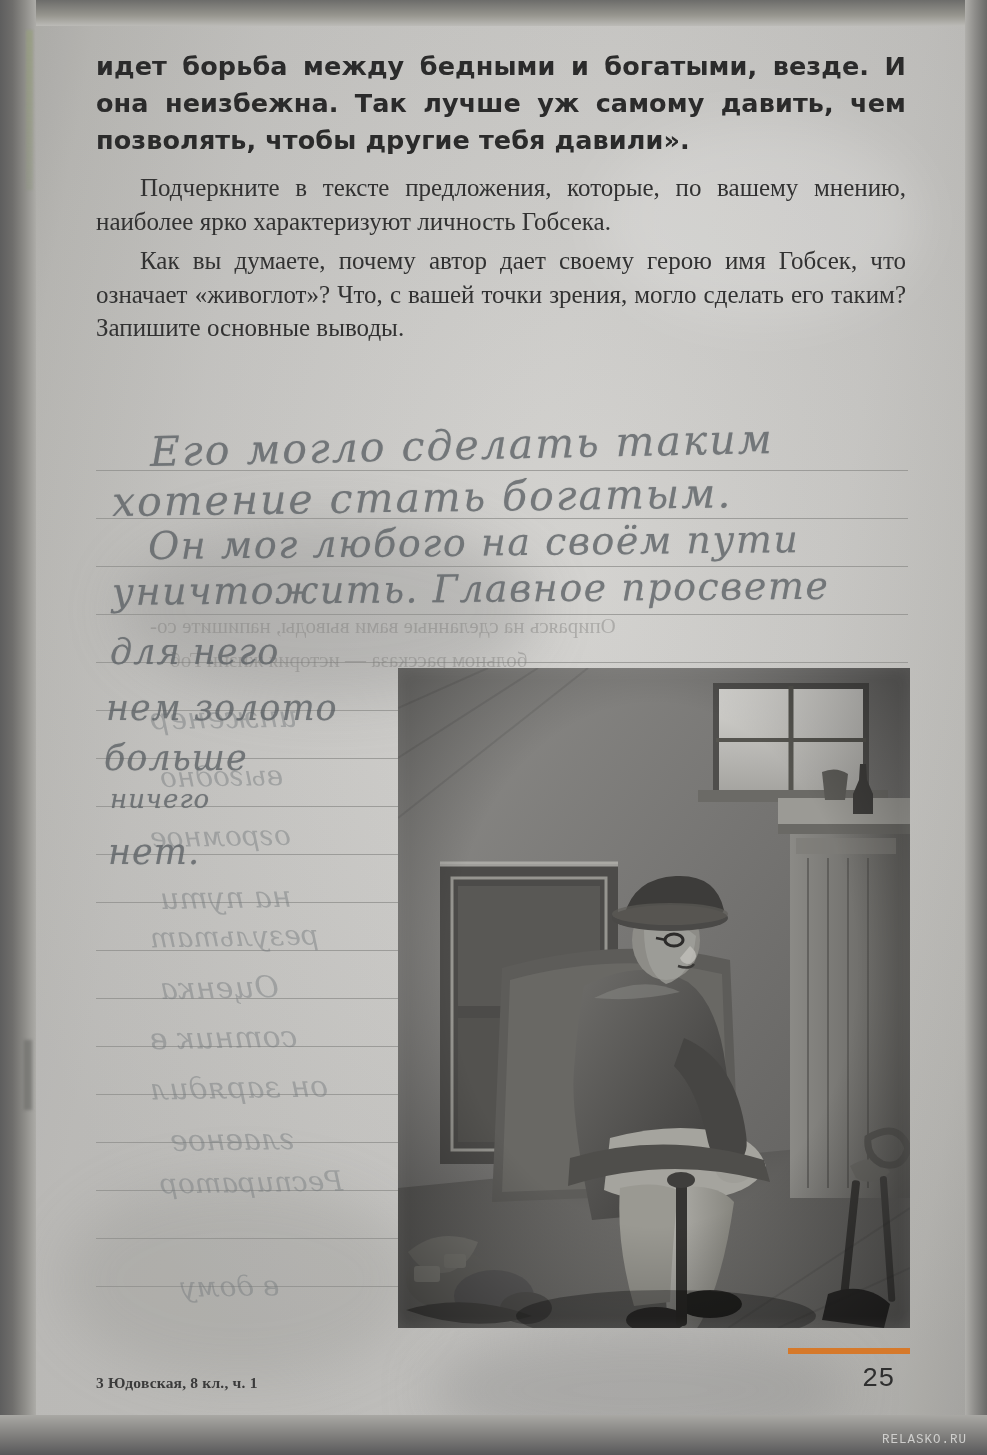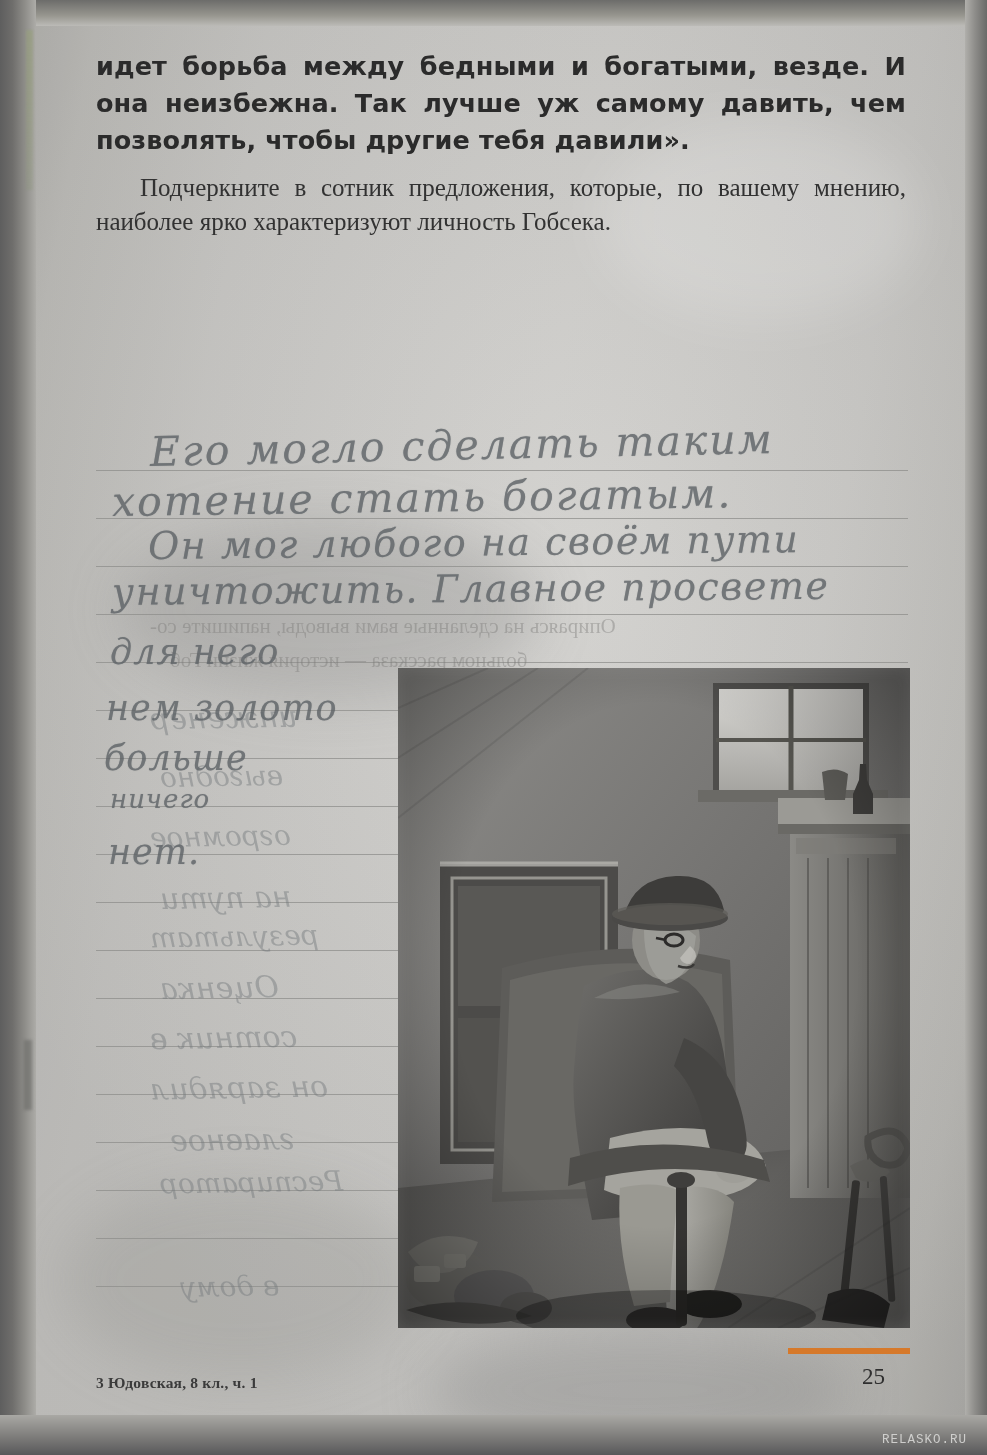--- a/index.html
+++ b/index.html
@@ -179,22 +179,22 @@
     font-family: "Liberation Serif", serif;
     font-size: 15.5px;
     color: #3b3b3b;
     letter-spacing: 0.2px;
     font-weight: bold;
   }
   .page-no {
     position: absolute;
     left: 862px;
     top: 1364px;
-    font-family: Liberation Serif, serif;
-    font-size: 23px;
+    font-family: Liberation Mono, monospace;
+    font-size: 27px;
     color: #2f2f2f;
   }
   .accent-bar {
     position: absolute;
     left: 788px;
     top: 1348px;
     width: 122px;
     height: 6px;
     background: #d9741f;
     opacity: 0.92;
@@ -223,21 +223,22 @@
   <div class="edge-top"></div>
   <div class="edge-left">
     <div class="edge-left-strip"></div>
   </div>
   <div class="edge-left-strip2"></div>
   <div class="edge-right"></div>
   <div class="edge-bottom"></div>
 
   <div class="content">
     <p class="bold-par">идет борьба между бедными и богатыми, везде. И она неизбежна. Так лучше уж самому давить, чем позволять, чтобы другие тебя давили».</p>
-    <p class="serif-par">Подчеркните в сотник предложения, которые, по вашему мнению, наиболее ярко характеризуют личность Гобсека.</p>
+    <p class="serif-par">Подчеркните в тексте предложения, которые, по вашему мнению, наиболее ярко характеризуют личность Гобсека.</p>
+    <p class="serif-par">Как вы думаете, почему автор дает своему герою имя Гобсек, что означает «живоглот»? Что, с вашей точки зрения, могло сделать его таким? Запишите основные выводы.</p>
   </div>
 
   <div class="lines">
     <div class="rule" style="top:46px;"></div>
     <div class="rule" style="top:94px;"></div>
     <div class="rule" style="top:142px;"></div>
     <div class="rule" style="top:190px;"></div>
     <div class="rule" style="top:238px;"></div>
     <div class="rule" style="top:286px;"></div>
     <div class="rule" style="top:334px;"></div>

